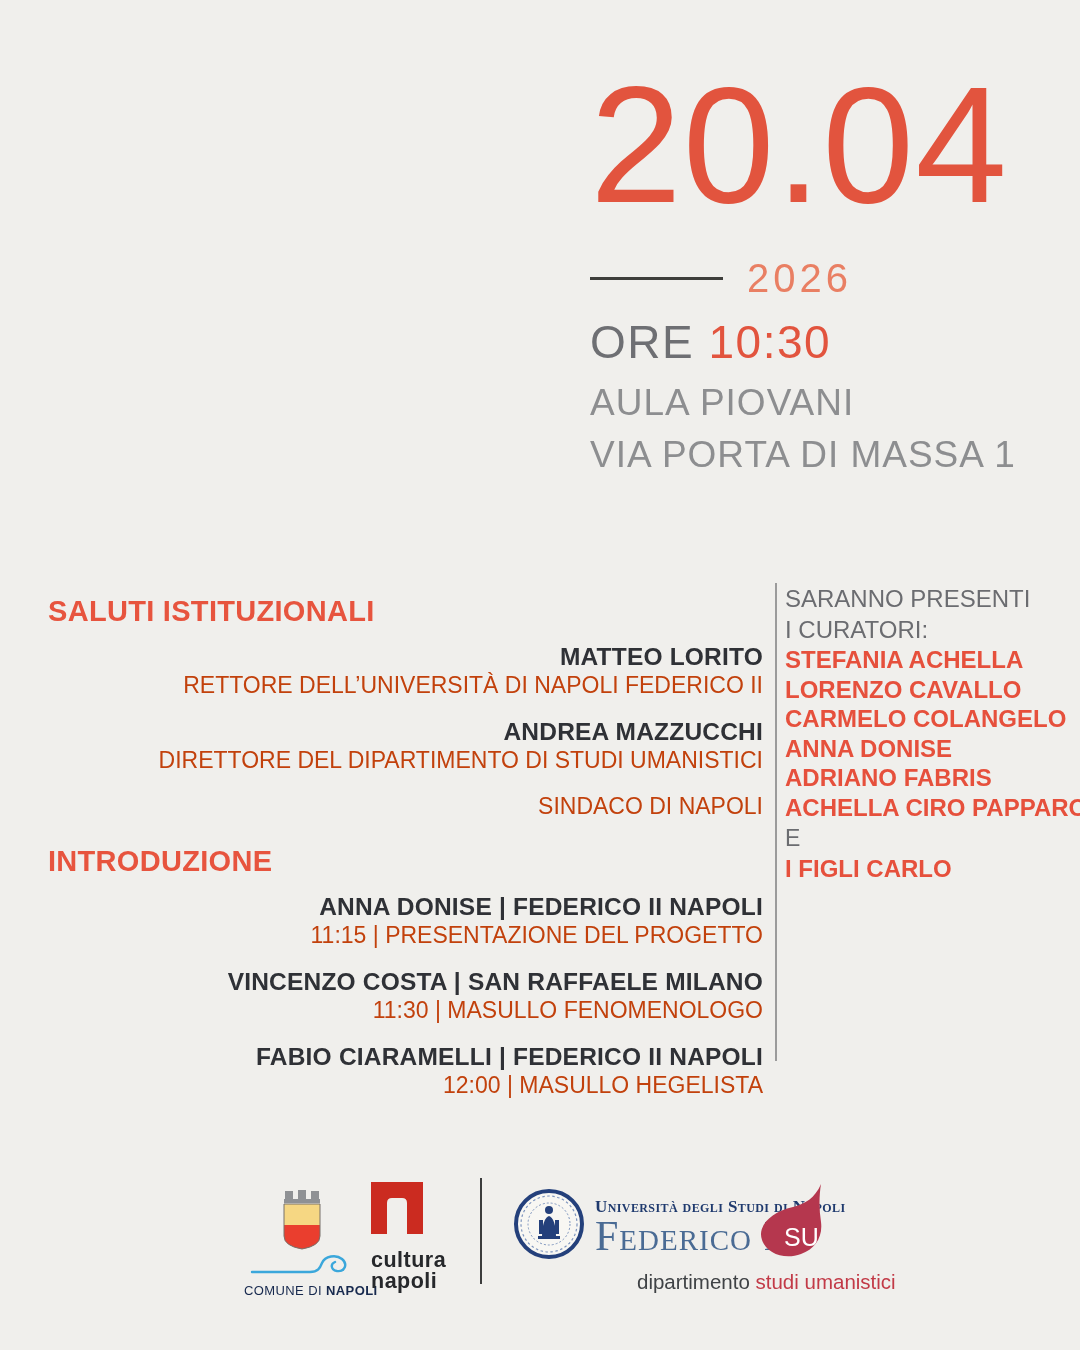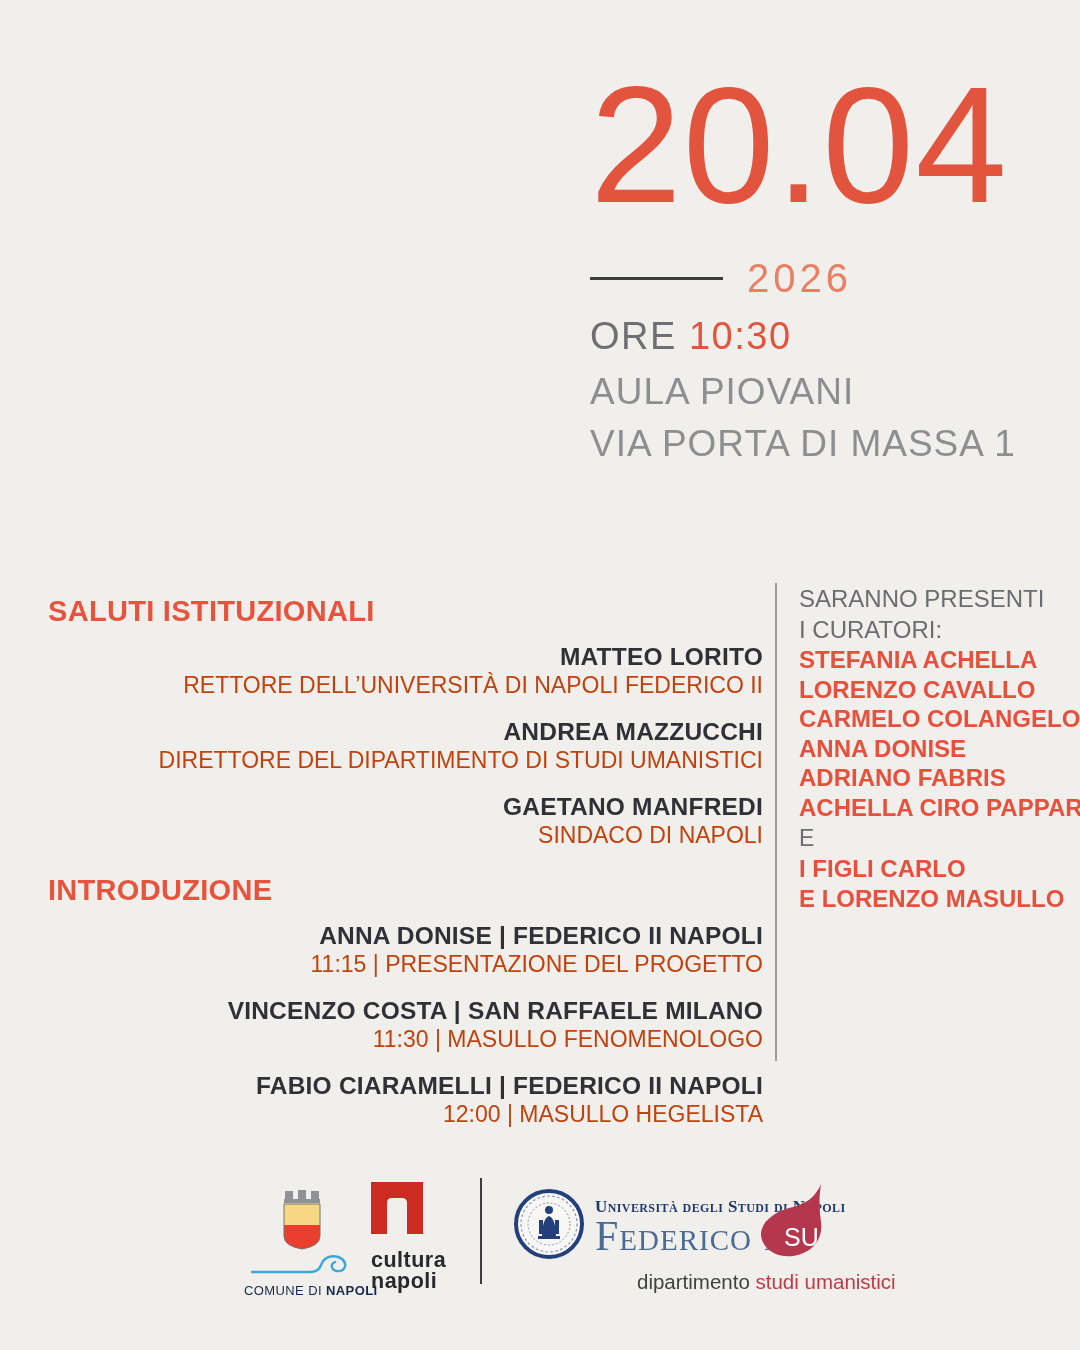--- a/index.html
+++ b/index.html
@@ -17,21 +17,21 @@
   .big-date {
     font-size:165px; line-height:150px; font-weight:500;
     letter-spacing:1px; color:#e2543e; white-space:nowrap;
   }
   .year-row { display:flex; align-items:center; margin-top:36px; }
   .year-rule { display:inline-block; width:133px; height:3px; background:#3e3e3b; }
   .year-text {
     margin-left:24px; font-size:40px; font-weight:300;
     letter-spacing:4px; color:#e97f63;
   }
-  .time-row { margin-top:14px; font-size:38px; letter-spacing:1.5px; }
+  .time-row { margin-top:14px; font-size:46px; letter-spacing:1.5px; }
   .time-label { color:#6e6f73; }
   .time-value { color:#e2543e; }
   .venue {
     margin-top:8px; font-size:37px; font-weight:300;
     letter-spacing:1px; color:#8d8e90; line-height:52px; white-space:nowrap;
   }
 
   
   .left-col { position:absolute; left:48px; top:567px; width:715px;margin-top:28px; }
   .section-title {
@@ -44,21 +44,21 @@
     font-size:24.5px; font-weight:bold; color:#2f3136;
     line-height:29px; letter-spacing:0.2px; white-space:nowrap;
   }
   .entry-role {
     font-size:23px; color:#c2410c; line-height:29px; white-space:nowrap;
   }
 
   
   .curators {
     position:absolute; left:775px; top:583px; width:290px;
-    border-left:2px solid #9b9b9b; padding-left:22px; min-height:478px;
+    border-left:2px solid #9b9b9b; padding-left:8px; min-height:478px;
   }
   .cur-intro { font-size:24px; color:#6b6c70; line-height:31px; }
   .cur-name {
     display:block; font-size:24px; font-weight:bold;
     color:#e6503c; line-height:29.5px; white-space:nowrap;
   }
   .cur-conj { font-size:23px; color:#6b6c70; line-height:30px; margin:1px 0; }
 
   
   .footer { position:absolute; left:0; top:1178px; width:1080px; height:130px; }
@@ -122,21 +122,20 @@
 
   <div class="entry">
     <div class="entry-name">MATTEO LORITO</div>
     <div class="entry-role">RETTORE DELL’UNIVERSITÀ DI NAPOLI FEDERICO II</div>
   </div>
   <div class="entry">
     <div class="entry-name">ANDREA MAZZUCCHI</div>
     <div class="entry-role">DIRETTORE DEL DIPARTIMENTO DI STUDI UMANISTICI</div>
   </div>
   <div class="entry">
-    <div class="entry-name">GAETANO MANFREDI</div>
     <div class="entry-role">SINDACO DI NAPOLI</div>
   </div>
 
   <div class="section-title intro">INTRODUZIONE</div>
 
   <div class="entry">
     <div class="entry-name">ANNA DONISE | FEDERICO II NAPOLI</div>
     <div class="entry-role">11:15 | PRESENTAZIONE DEL PROGETTO</div>
   </div>
   <div class="entry">
@@ -153,21 +152,20 @@
   <div class="cur-intro">SARANNO PRESENTI</div>
   <div class="cur-intro">I CURATORI:</div>
   <span class="cur-name">STEFANIA ACHELLA</span>
   <span class="cur-name">LORENZO CAVALLO</span>
   <span class="cur-name">CARMELO COLANGELO</span>
   <span class="cur-name">ANNA DONISE</span>
   <span class="cur-name">ADRIANO FABRIS</span>
   <span class="cur-name">ACHELLA CIRO PAPPARO</span>
   <div class="cur-conj">E</div>
   <span class="cur-name">I FIGLI CARLO</span>
-  <span class="cur-name">E LORENZO MASULLO</span>
 </div>
 
 <div class="footer">
 
   <div class="comune">
     <svg width="116" height="60" viewBox="0 0 116 60">
 
       <g fill="#8f9194">
         <rect x="41" y="1" width="8" height="8"></rect>
         <rect x="54" y="0" width="8" height="9"></rect>

